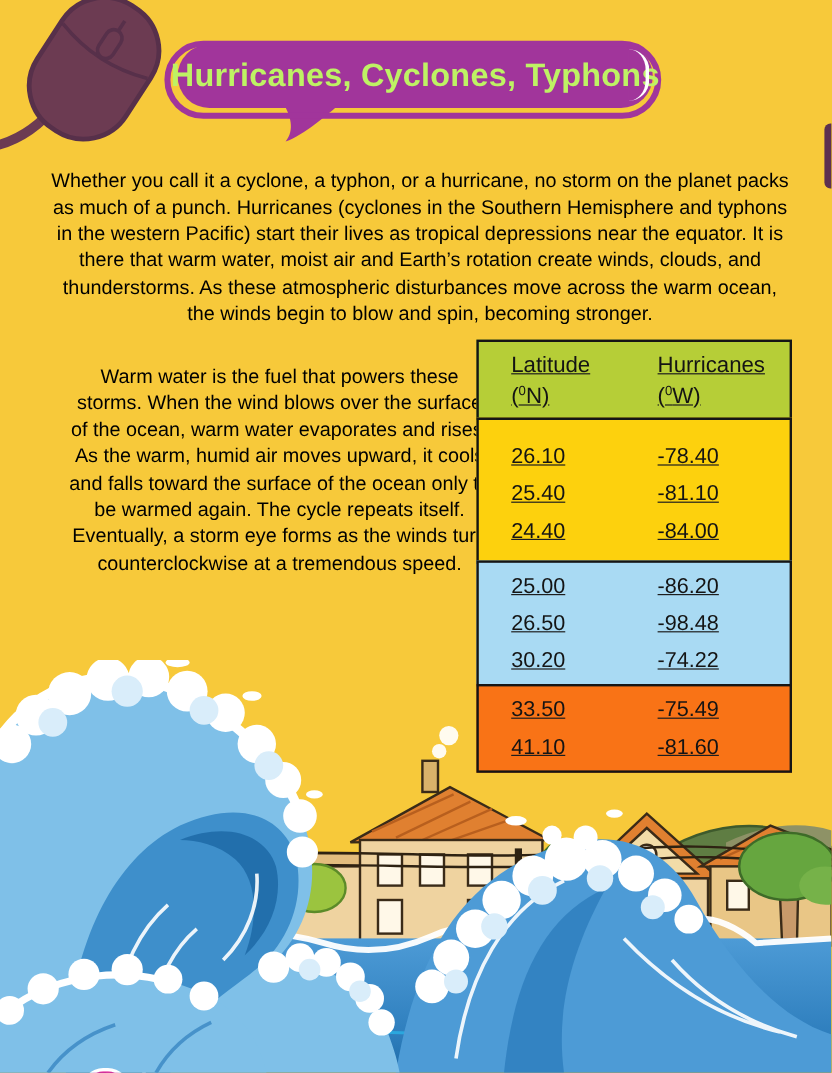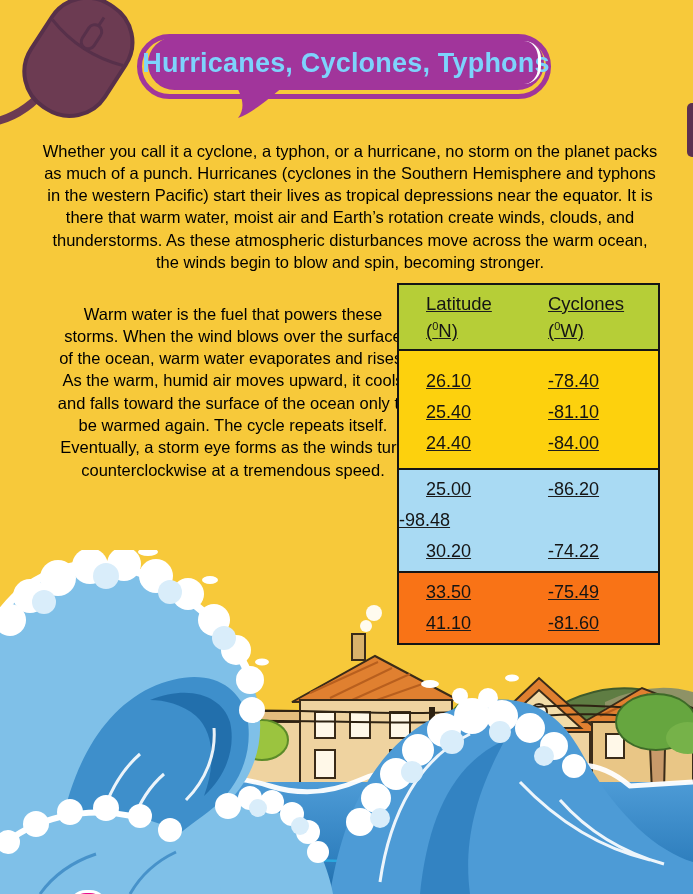--- a/index.html
+++ b/index.html
@@ -18,21 +18,21 @@
   }
   .title-bubble::before{
     content:"";position:absolute;inset:-3px -7px -9px -11px;
     border:5px solid #A1359B;border-radius:34px;z-index:-1;
   }
   .title-bubble::after{ 
     content:"";position:absolute;right:3px;top:4px;bottom:6px;width:14px;
     border-right:3px solid #ffffff;border-radius:0 22px 22px 0;
   }
   .title-text{
-    color:#7dd3fc;font-size:27px;font-weight:bold;letter-spacing:.2px;
+    color:#bef264;font-size:27px;font-weight:bold;letter-spacing:.2px;
     white-space:nowrap;
   }
   .title-tail{position:absolute;left:232px;top:86px;z-index:4;}
   
   .para{
     position:absolute;font-size:16.5px;line-height:22.3px;color:#000000;
     text-align:center;
   }
   .para-intro{left:42px;top:123px;width:616px;}
   .para-warm{left:56px;top:286px;width:354px;}
@@ -95,21 +95,21 @@
 <p class="para para-intro">Whether you call it a cyclone, a typhon, or a hurricane, no storm on the planet packs as much of a punch. Hurricanes (cyclones in the Southern Hemisphere and typhons in the western Pacific) start their lives as tropical depressions near the equator. It is there that warm water, moist air and Earth’s rotation create winds, clouds, and thunderstorms. As these atmospheric disturbances move across the warm ocean, the winds begin to blow and spin, becoming stronger.</p>
 <p class="para para-warm">Warm water is the fuel that powers these storms. When the wind blows over the surface of the ocean, warm water evaporates and rises. As the warm, humid air moves upward, it cools and falls toward the surface of the ocean only to be warmed again. The cycle repeats itself. Eventually, a storm eye forms as the winds turn counterclockwise at a tremendous speed.</p>
 
 <div class="geo-table">
   <div class="tbl-block tbl-header" style="background: rgb(182, 206, 55);">
     <div class="hdr-cell lat">
       <span>Latitude</span><br>
       <span>(</span><sup>0</sup><span>N)</span>
     </div>
     <div class="hdr-cell lon">
-      <span>Cyclones</span><br>
+      <span>Hurricanes</span><br>
       <span>(</span><sup>0</sup><span>W)</span>
     </div>
   </div>
 
 
   <div class="tbl-block pad-top pad-bot" style="background: rgb(253, 209, 13);">
     <div class="tbl-row">
       <span class="cell lat">26.10</span>
       <span class="cell lon">-78.40</span>
     </div>
@@ -122,20 +122,21 @@
       <span class="cell lon">-84.00</span>
     </div>
   </div>
 
   <div class="tbl-block pad-sm" style="background: rgb(169, 218, 243);">
     <div class="tbl-row">
       <span class="cell lat">25.00</span>
       <span class="cell lon">-86.20</span>
     </div>
     <div class="tbl-row">
+      <span class="cell lat">26.50</span>
       <span class="cell lon">-98.48</span>
     </div>
     <div class="tbl-row">
       <span class="cell lat">30.20</span>
       <span class="cell lon">-74.22</span>
     </div>
   </div>
 
   <div class="tbl-block pad-sm" style="background: #f97316;">
     <div class="tbl-row">

